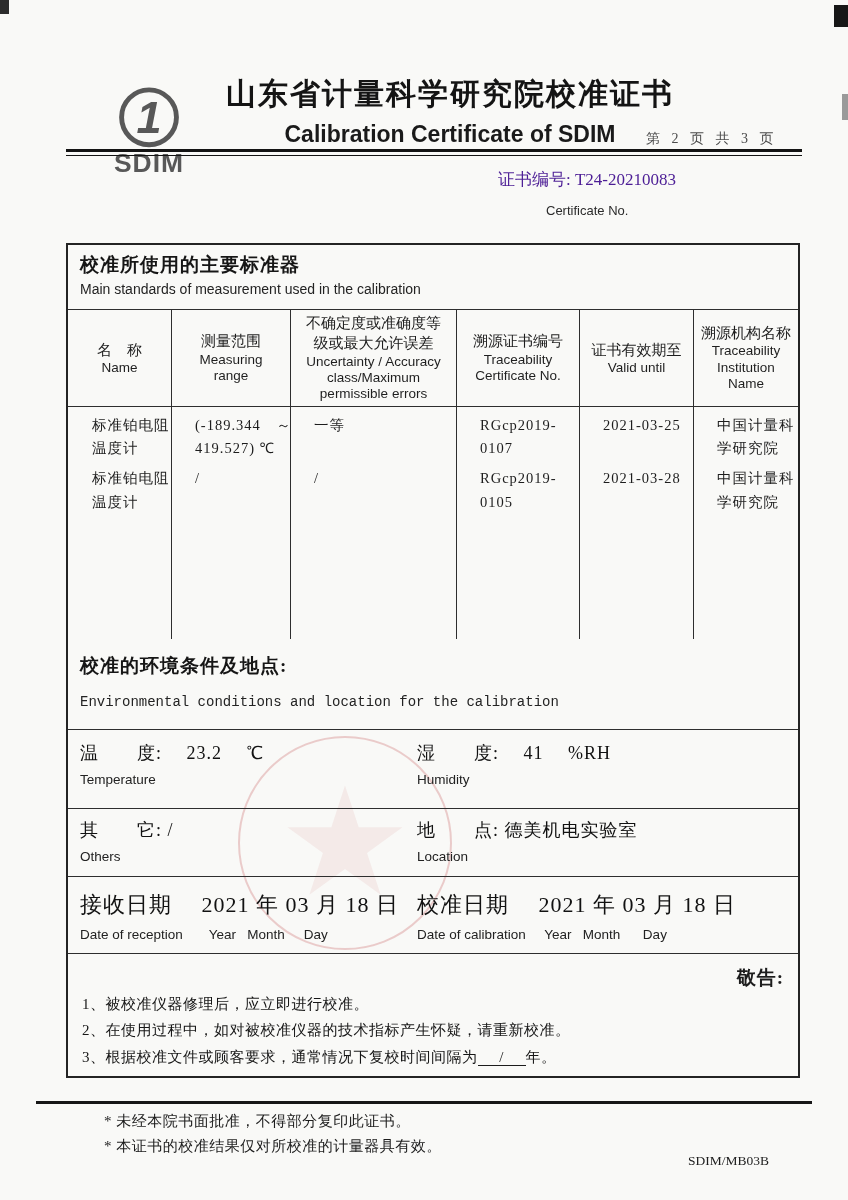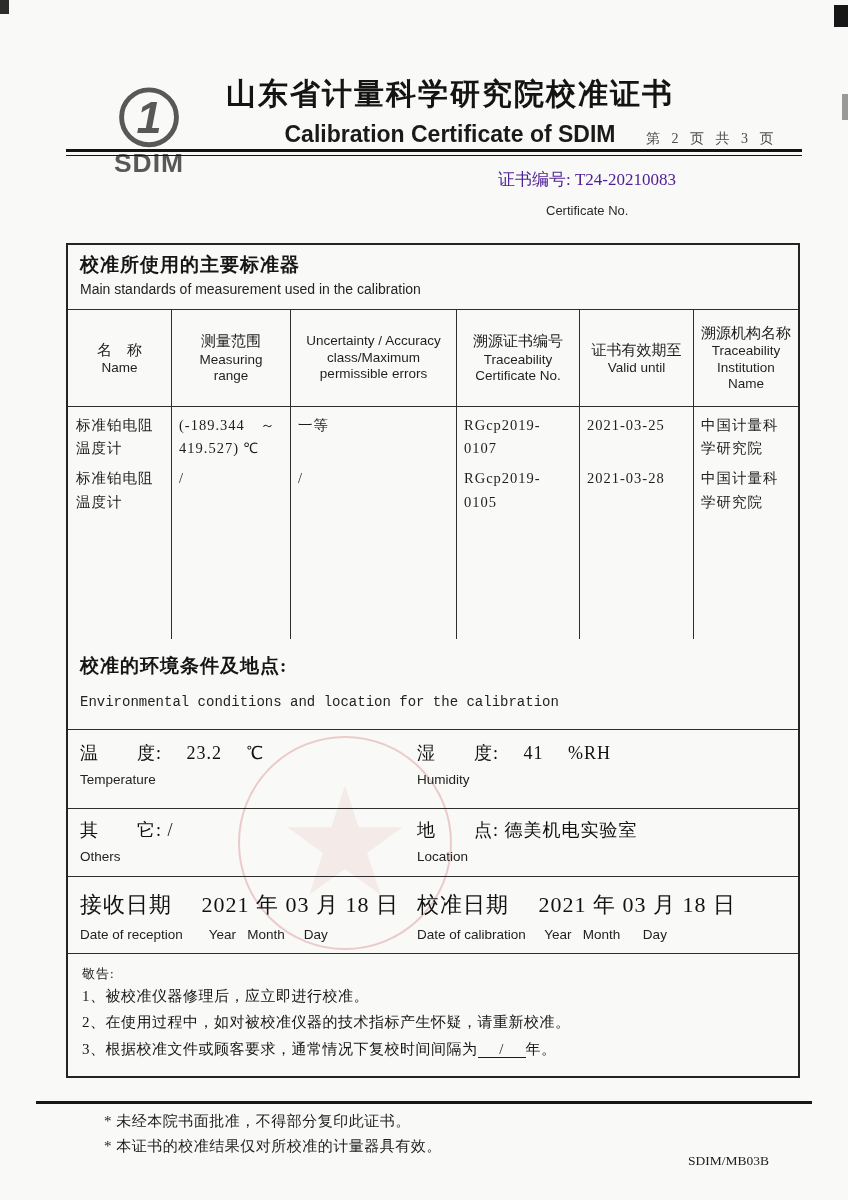--- a/index.html
+++ b/index.html
@@ -61,40 +61,40 @@
   .hcell {
     border-left:1px solid #2e2e2e; display:flex; flex-direction:column;
     justify-content:center; align-items:center; text-align:center; padding:2px 3px;
   }
   .hcell:first-child { border-left:none; }
   .hcell .zh { font-size:15px; white-space:pre-line; line-height:1.35; }
   .hcell .en2 { font-size:13.5px; white-space:pre-line; line-height:1.22; color:#1f1f1f; font-family:"Liberation Sans", sans-serif; }
 
   .body-rows { height:232px; position:relative; }
   .vline { position:absolute; top:0; bottom:0; width:1px; background:#2e2e2e; }
-  .brow { min-height:50px; }
+  .brow { min-height:50px;padding-left:16px; }
   .bcell { padding:7px 8px 0; font-size:14.5px; line-height:1.6; letter-spacing:1px; white-space:pre-line; }
 
   .sec-env-title { height:91px; border-bottom:1px solid #2e2e2e; padding:14px 12px 0; }
   .sec-env-title .sec-title-en { margin-top:15px;font-family:Liberation Mono, monospace; }
 
   .cond-row { position:relative; border-bottom:1px solid #2e2e2e; }
   .row-temp { height:79px; }
   .row-others { height:68px; }
   .row-dates { height:77px; border-bottom:1px solid #2e2e2e; }
   .cond-block { position:absolute; top:11px; left:12px; }
   .cond-block.right { left:349px; }
   .cond-main { font-size:18px; color:#121212; white-space:pre; letter-spacing:1px; }
   .cond-sub { font-size:13.5px; color:#222; margin-top:7px; white-space:pre; }
   .row-others .cond-block { top:9px; }
   .row-dates .cond-block { top:13px; }
   .row-dates .cond-main { font-size:22px; }
 
   .sec-notice { padding:11px 14px 0; }
-  .notice-title { font-size:13px; font-weight:400; letter-spacing:1px; }
+  .notice-title { font-size:19px; font-weight:700; letter-spacing:1px;text-align:right; }
   .notice-item { font-size:15px; line-height:1.75; letter-spacing:0.5px; color:#161616; }
   .fill-blank {
     display:inline-block; min-width:48px; text-align:center;
     border-bottom:1.5px solid #1c1c1c; line-height:1.1;
   }
 
   
   .footer-rule { position:absolute; left:36px; top:1101px; width:776px; height:3px; background:#171717; }
   .footnote { position:absolute; left:104px; font-size:15px; color:#1c1c1c; letter-spacing:0.5px; }
   .footnote-1 { top:1112px; }
@@ -139,20 +139,22 @@
       <div class="hcell">
         <span class="zh">名　称</span>
         <span class="en2">Name</span>
       </div>
       <div class="hcell">
         <span class="zh">测量范围</span>
         <span class="en2">Measuring
 range</span>
       </div>
       <div class="hcell">
+        <span class="zh">不确定度或准确度等
+级或最大允许误差</span>
         <span class="en2">Uncertainty / Accuracy
 class/Maximum
 permissible errors</span>
       </div>
       <div class="hcell">
         <span class="zh">溯源证书编号</span>
         <span class="en2">Traceability
 Certificate No.</span>
       </div>
       <div class="hcell">

